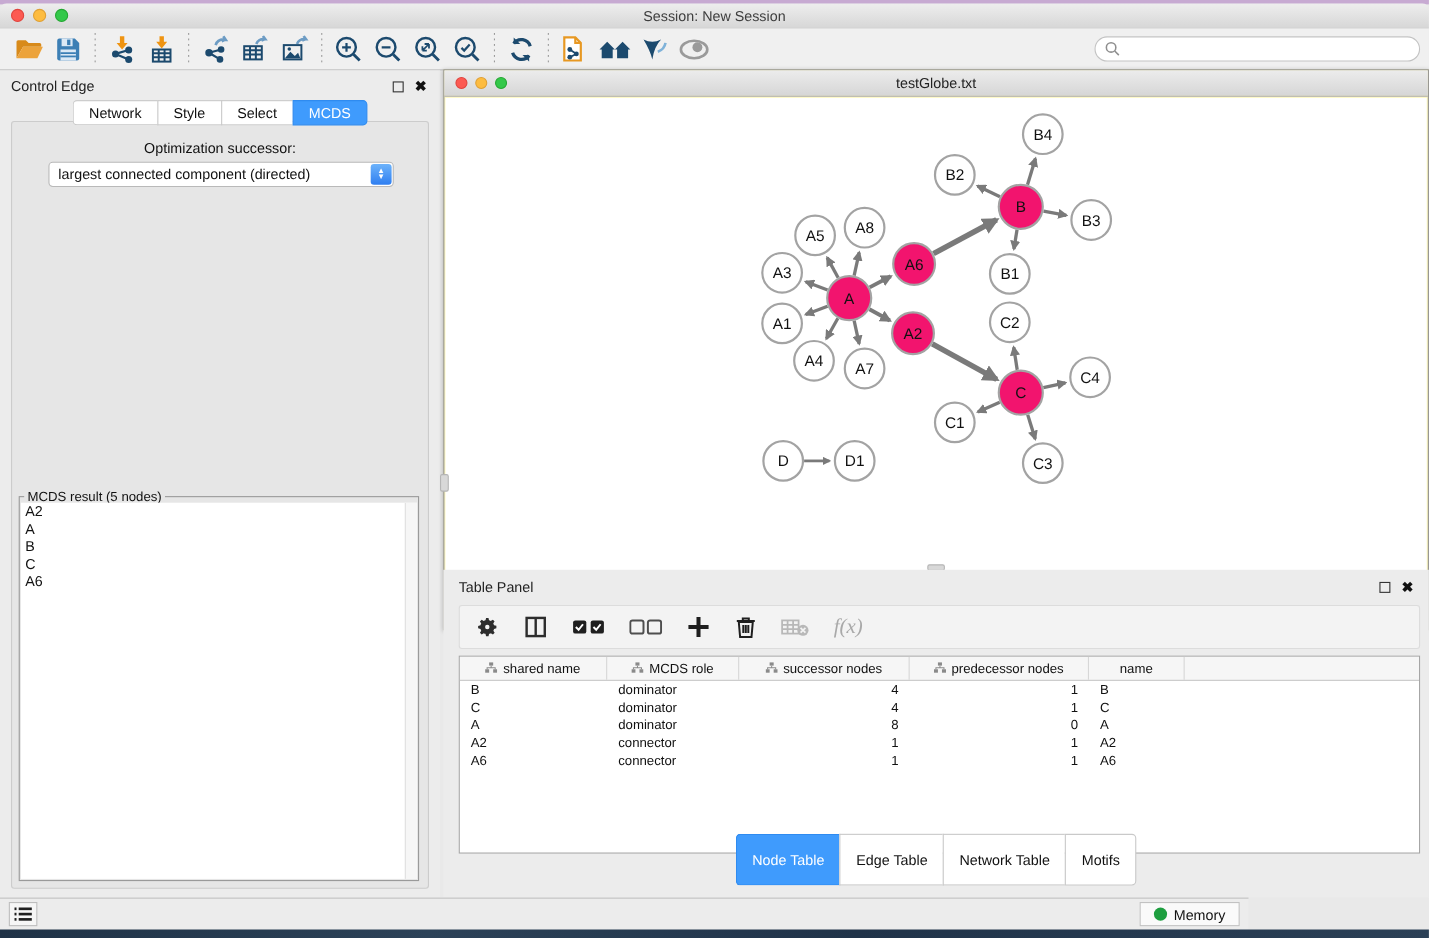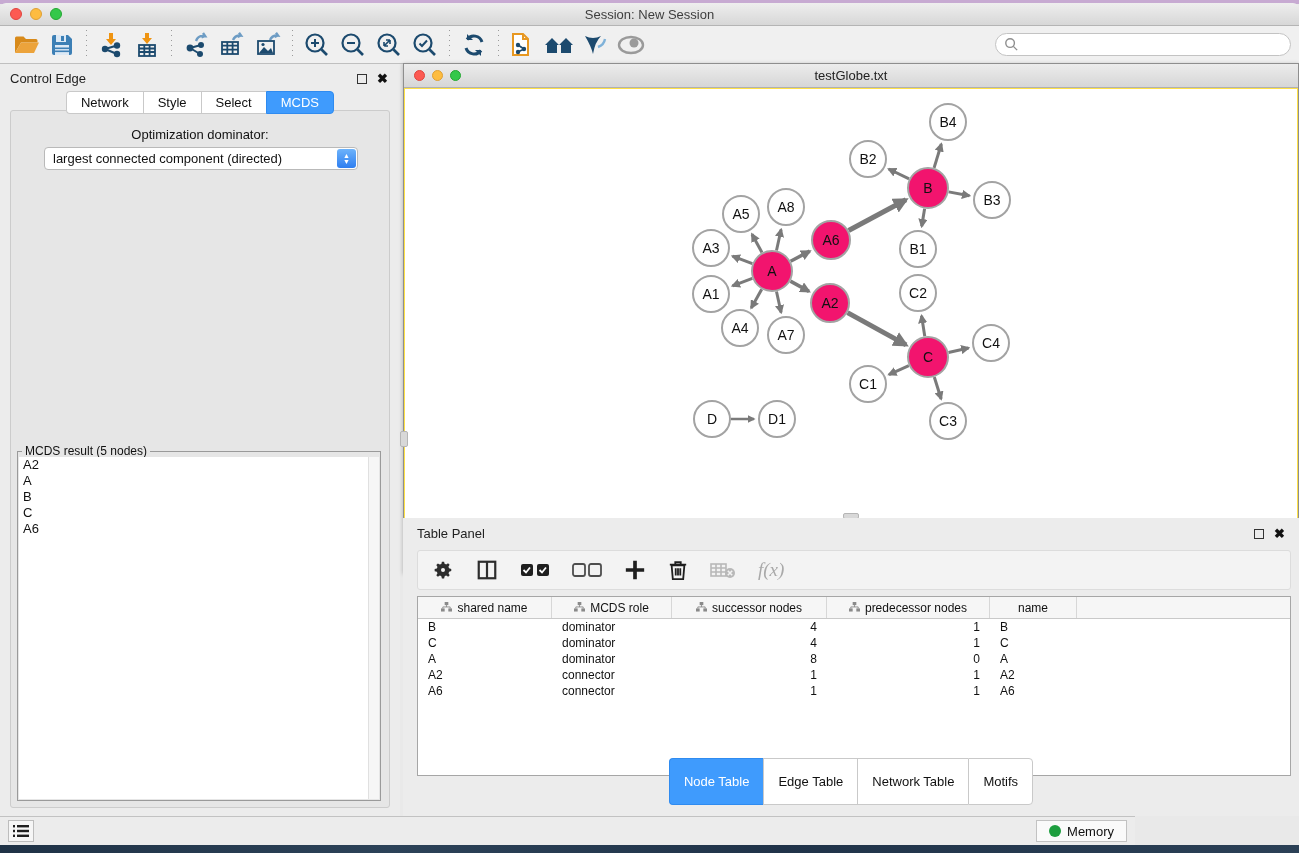--- a/index.html
+++ b/index.html
@@ -63,21 +63,21 @@
     border:1px solid #9a9a9a; }
   #mcds-legend { position:absolute; top:-8px; left:4px; background:#e6e6e6;
     font-size:12px; color:#111; padding:0 3px; }
   #mcds-list { position:absolute; left:1px; right:1px; top:5px; bottom:1px;
     background:#fff; overflow:hidden; }
   #mcds-scroll { position:absolute; right:0; top:0; bottom:0; width:11px;
     background:#f6f6f6; border-left:1px solid #e0e0e0; }
   .mcds-item { font-size:13px; color:#111; padding:0 4px; height:16px; line-height:16px; }
 
   
-  #net-window { left:403px; top:63px; width:896px; height:510px; background:#fde047;
+  #net-window { left:403px; top:63px; width:896px; height:510px; background:#fef9c3;
     border:1px solid #8e8e8e; box-shadow:0 1px 4px rgba(0,0,0,.25); }
   #net-titlebar { height:24px; background:linear-gradient(#ececec,#d6d6d6);
     border-bottom:1px solid #b0b0b0; display:flex; align-items:center; position:relative; }
   #net-titlebar .lights { display:flex; margin-left:10px; }
   #net-titlebar .traffic { width:11px; height:11px; margin-right:7px; }
   #net-title { position:absolute; left:0; right:0; text-align:center; font-size:13px; color:#222; }
   #net-canvas { position:absolute; left:1px; right:1px; top:25px; bottom:1px; background:#fff; }
   #resize-grip { position:absolute; right:1px; bottom:1px; width:14px; height:14px;
     background:
      linear-gradient(135deg, transparent 48%, #aaa 48%, #aaa 55%, transparent 55%),
@@ -280,21 +280,21 @@
       <span class="close-x">✖</span>
     </span>
   </div>
   <div id="cp-tabs">
       <button class="cp-tab">Network</button>
       <button class="cp-tab">Style</button>
       <button class="cp-tab">Select</button>
       <button class="cp-tab active">MCDS</button>
     </div>
   <div id="cp-content">
-    <div id="opt-label">Optimization dominator:</div>
+    <div id="opt-label">Optimization successor:</div>
     <div id="criterion-select">
       <span>largest connected component (directed)</span>
       <span id="criterion-spinner">
           <span>▲</span>
           <span>▼</span>
         </span>
     </div>
     <div id="mcds-result">
       <span id="mcds-legend">MCDS result (5 nodes)</span>
       <div id="mcds-list">

